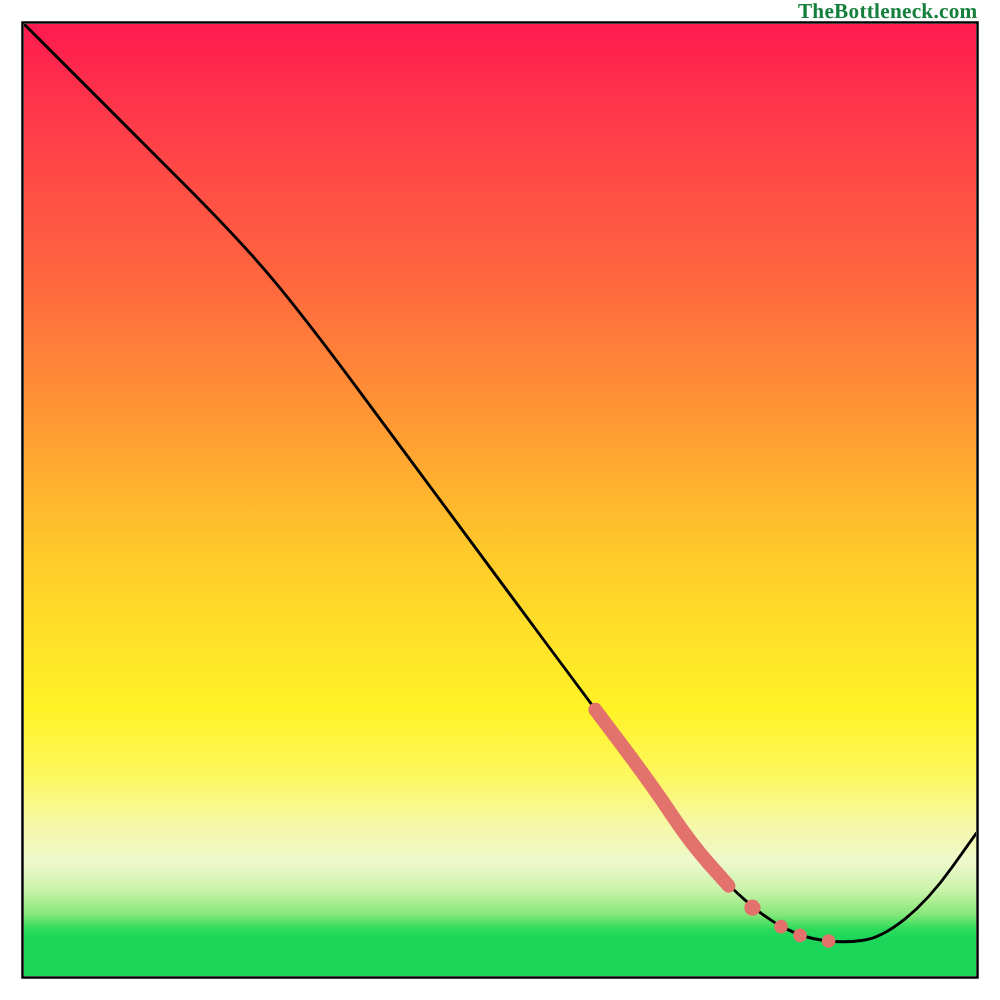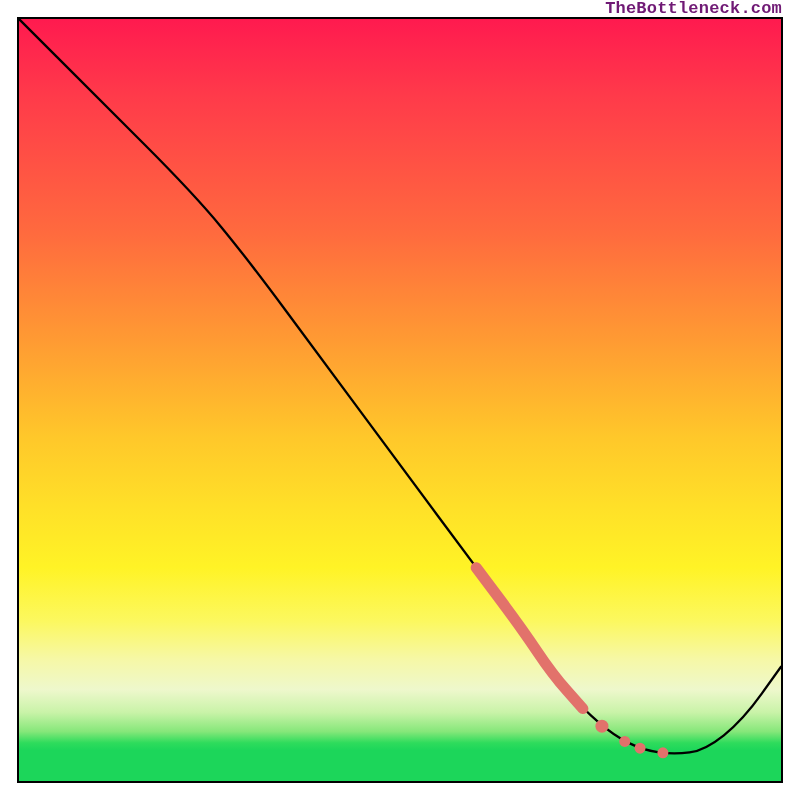--- a/index.html
+++ b/index.html
@@ -51,24 +51,24 @@
   .svg-layer {
     position: absolute;
     inset: 0;
     width: 100%;
     height: 100%;
   }
   .watermark {
     position: absolute;
     top: -1px;
     right: 18px;
-    font-family: Liberation Mono, monospace;
+    font-family: Liberation Serif, serif;
     font-size: 17px;
     font-weight: 600;
-    color: #701a75;
+    color: #15803d;
     letter-spacing: 0.2px;
     text-align: center;
   }
 </style>
 </head>
 <body>
 
 <div class="canvas">
 
   <div class="plot-border">

